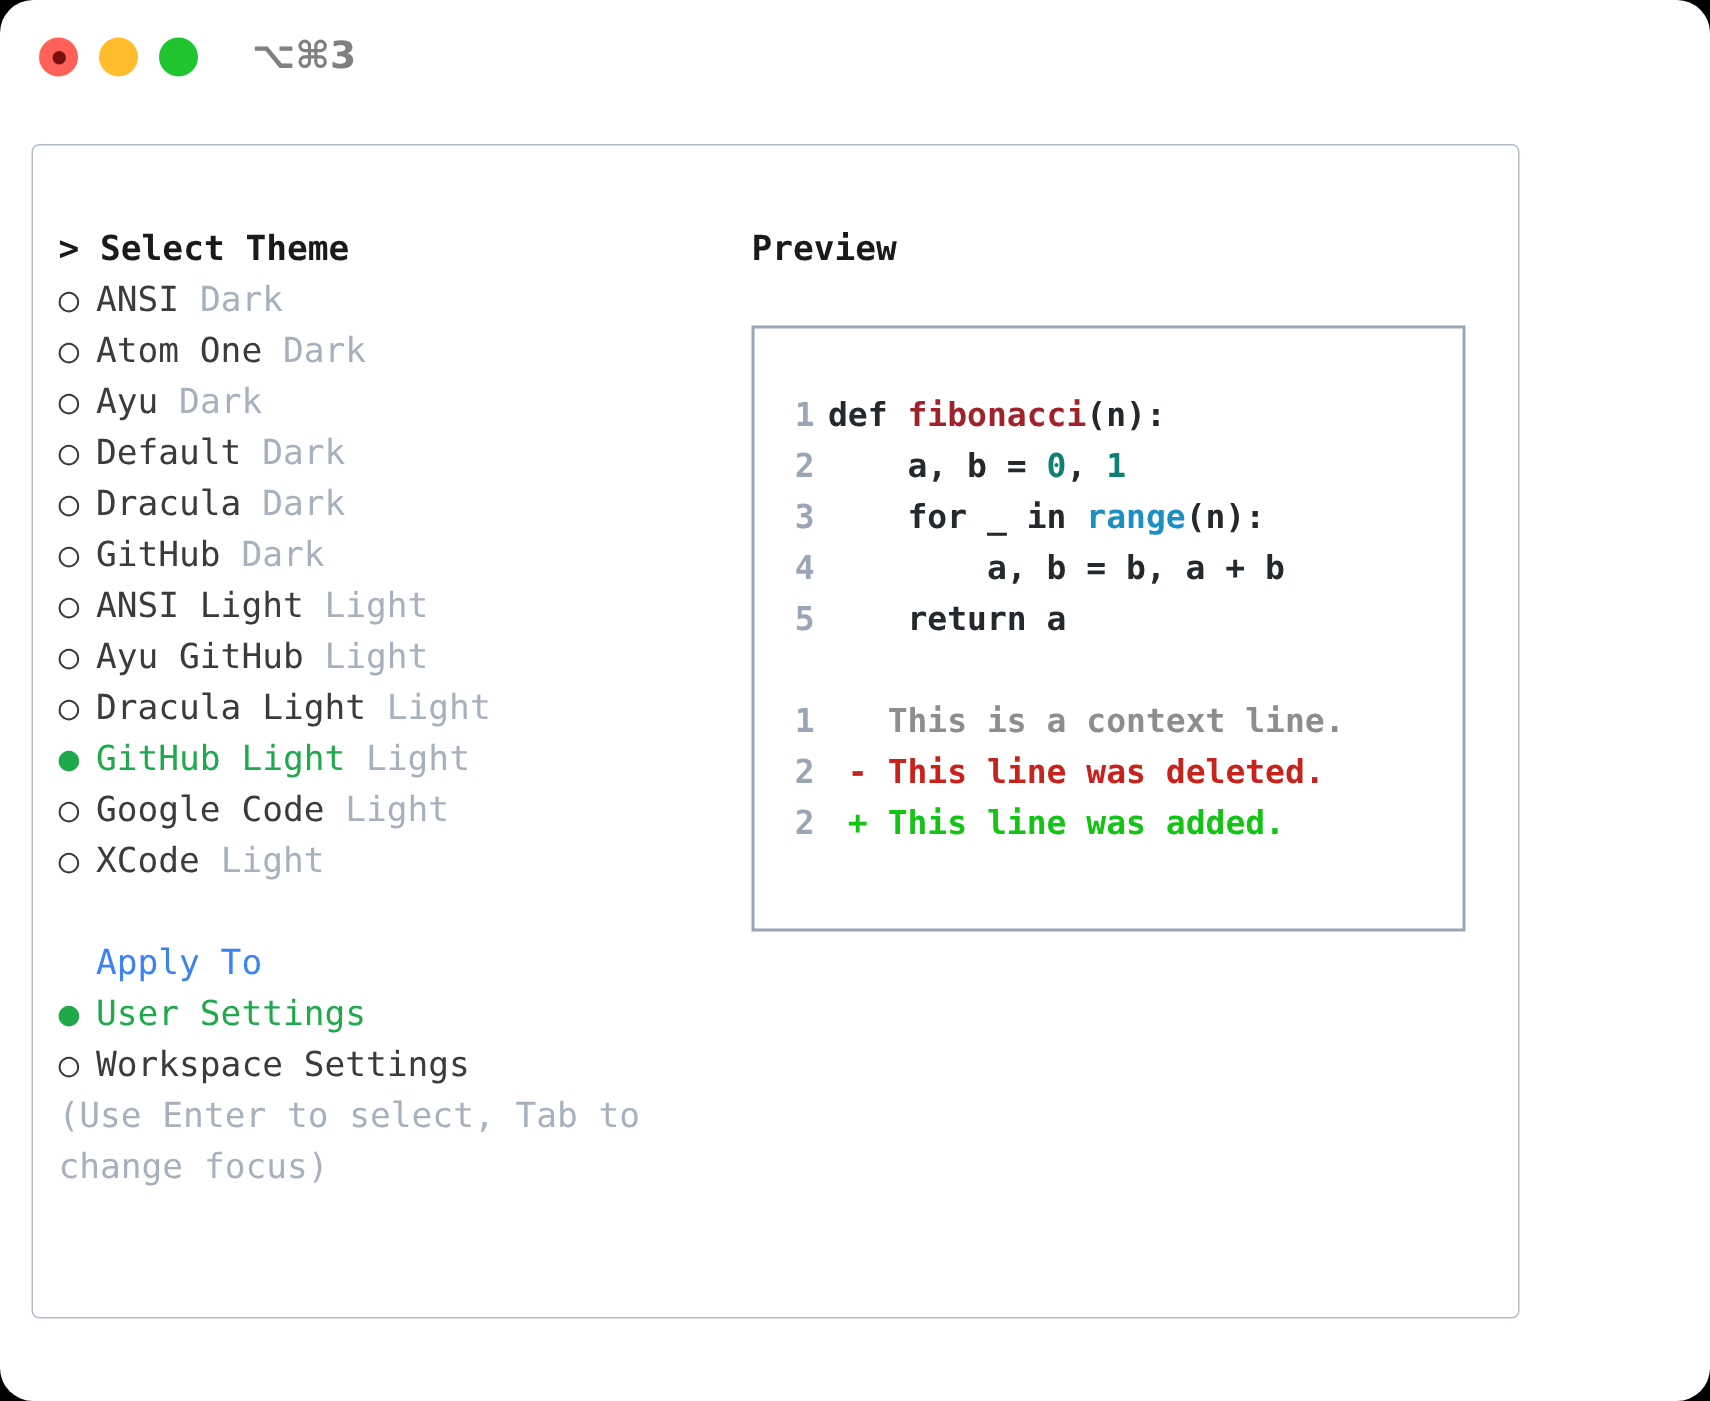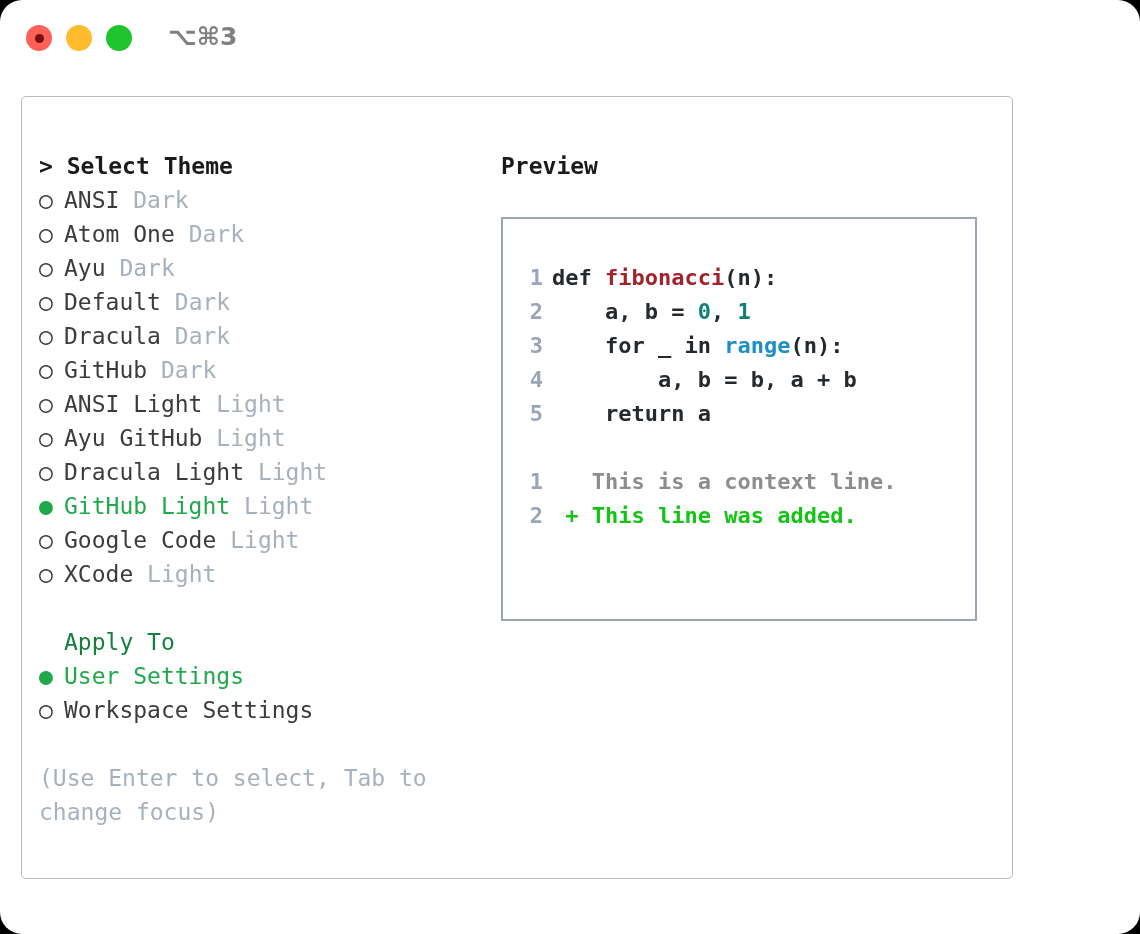--- a/index.html
+++ b/index.html
@@ -123,27 +123,26 @@
   .variant {
     color: #a7b0bd;
   }
 
   .spacer-row { height: 34px; }
 
   .section-head {
     height: 34px;
     line-height: 34px;
     font-size: 23px;
-    color: #15803d;
+    color: #3b82f6;
     white-space: pre;
     padding-left: 25px;
   }
 
   .hint {
-    margin-top: 34px;
     font-size: 23px;
     line-height: 34px;
     color: #a7b0bd;
     width: 410px;
   }
 
   
   .right-col {
     position: absolute;
     left: 479px;
@@ -243,20 +242,21 @@
           <div id="code-block">
               <div class="code-line"><span class="lnum">1</span><span>def </span><span class="tok-fn">fibonacci</span><span>(n):</span></div>
               <div class="code-line"><span class="lnum">2</span><span>    a, b = </span><span class="tok-num">0</span><span>, </span><span class="tok-num">1</span></div>
               <div class="code-line"><span class="lnum">3</span><span>    for _ in </span><span class="tok-call">range</span><span>(n):</span></div>
               <div class="code-line"><span class="lnum">4</span><span>        a, b = b, a + b</span></div>
               <div class="code-line"><span class="lnum">5</span><span>    return a</span></div>
             </div>
           <div class="blank-line"></div>
           <div id="diff-block">
               <div class="code-line"><span class="lnum">1</span><span class="diff-ctx">   </span><span class="diff-ctx">This is a context line.</span></div>
+              <div class="code-line"><span class="lnum">2</span><span class="diff-del"> - </span><span class="diff-del">This line was deleted.</span></div>
               <div class="code-line"><span class="lnum">2</span><span class="diff-add"> + </span><span class="diff-add">This line was added.</span></div>
             </div>
         </div>
       </div>
 
     </div>
   </div>
 </div>
 
 </body></html>

